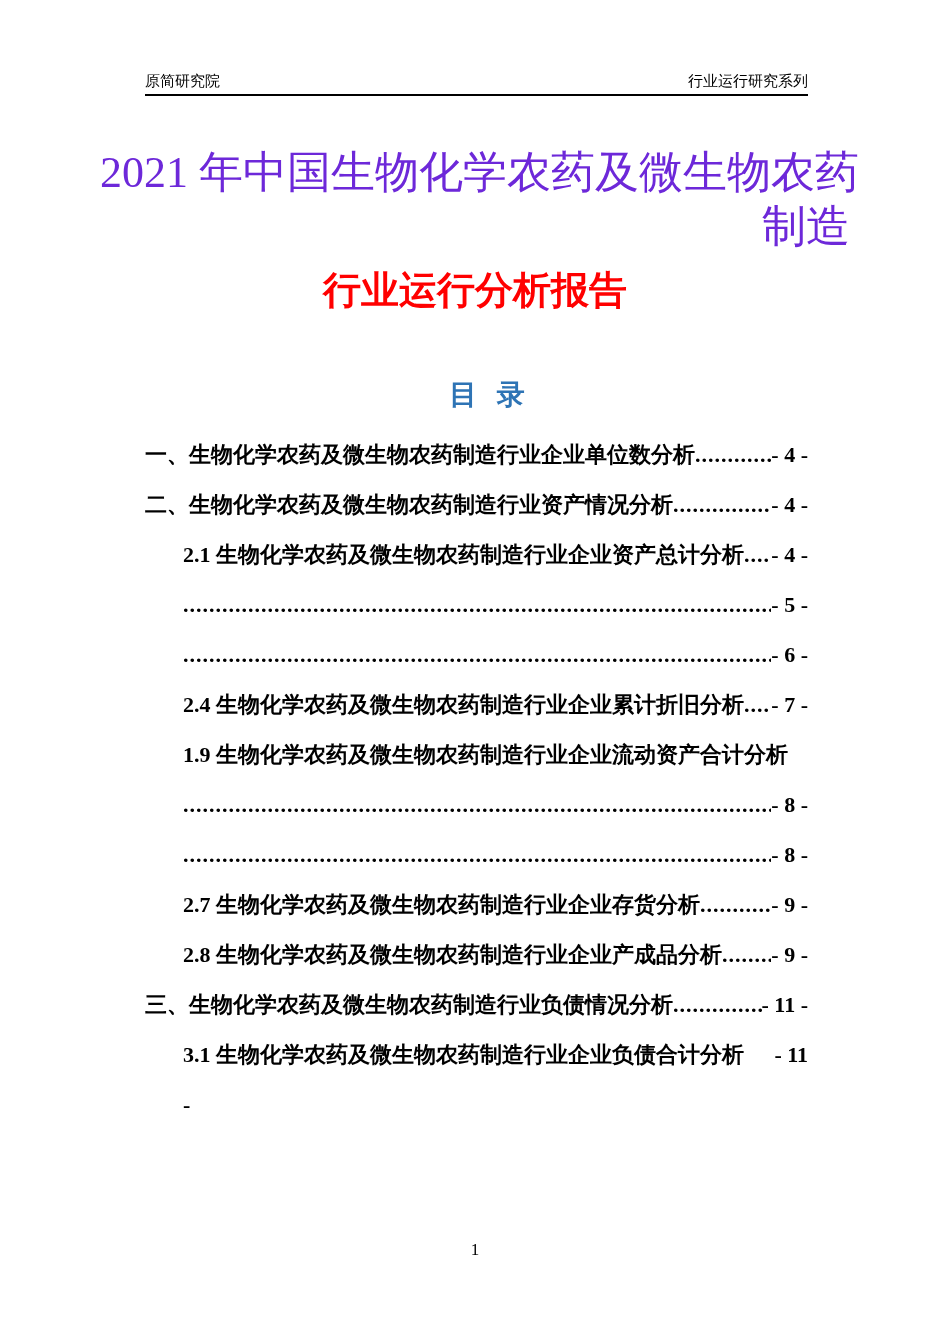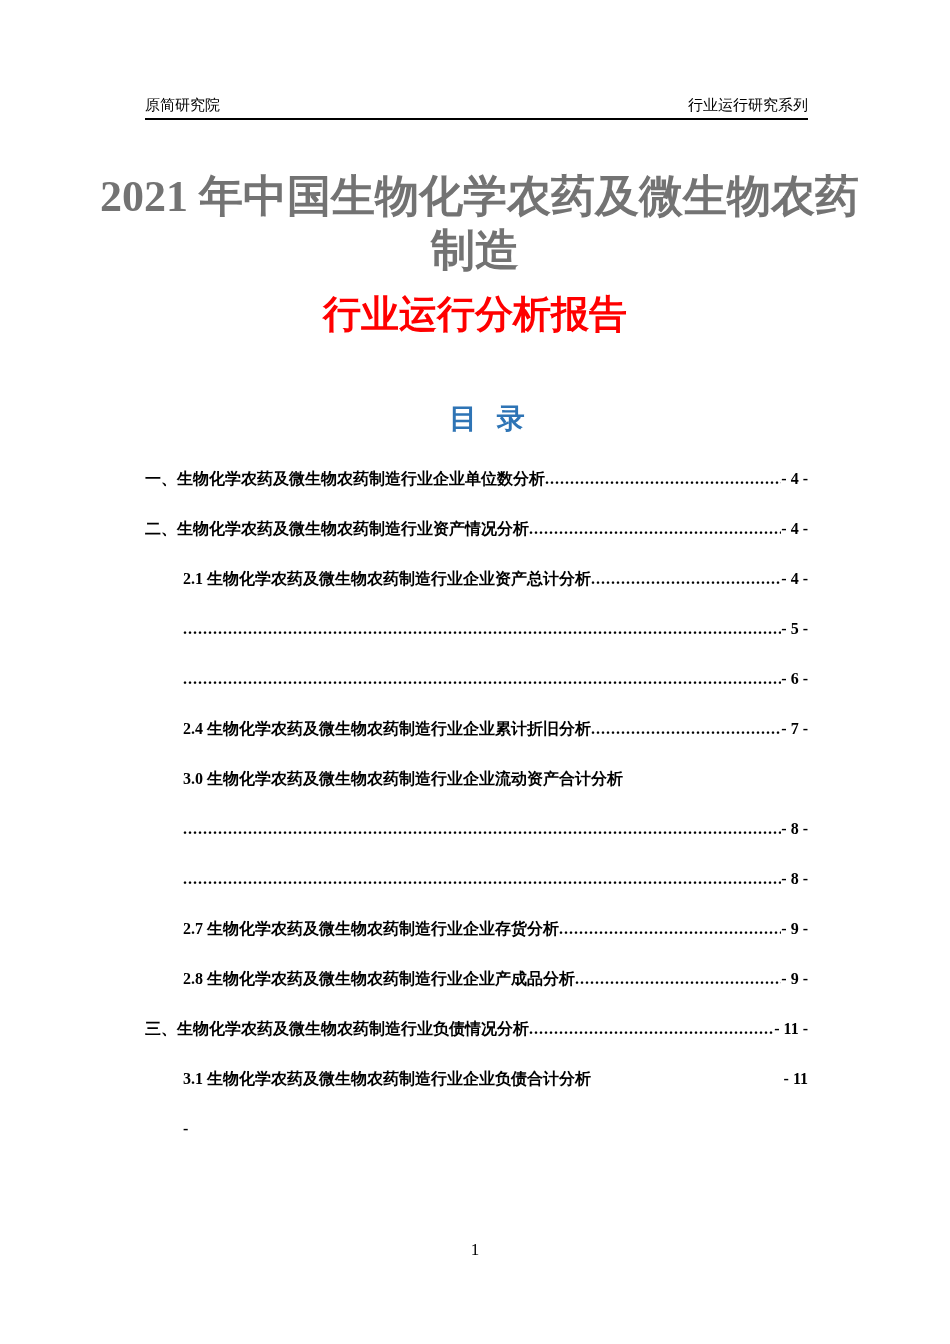--- a/index.html
+++ b/index.html
@@ -8,39 +8,40 @@
     width:950px;height:1344px;
     margin:0 auto;
     background:#ffffff;
     font-family:"Liberation Serif","DejaVu Serif",serif;
     color:#000000;
     overflow:hidden;
   }
   
   .hdr{
     margin:0 142px 0 145px;
-    padding-top:96px;
+    padding-top:72px;
     padding-bottom:4px;
     border-bottom:2px solid #000000;
     display:flex;
     justify-content:space-between;
     align-items:flex-end;
     font-family:"DejaVu Sans","Liberation Sans",sans-serif;
     font-size:15px;
     line-height:18px;
   }
   
   .title-block{margin:50px 100px 0 100px;text-align:center;}
   .title-main{
     font-size:44px;
-    font-weight:bold;
-    color:#737373;
+    font-weight:normal;
+    color:#6d28d9;
     line-height:54px;
     margin:0;
     white-space:pre;
+    text-align:right;
   }
   .title-sub{
     font-size:38px;
     font-weight:bold;
     color:#ff0000;
     line-height:44px;
     margin:14px 0 0 0;
     white-space:pre;
   }
   
@@ -48,21 +49,21 @@
     margin-top:64px;
     text-align:center;
     font-family:"DejaVu Sans","Liberation Sans",sans-serif;
     font-size:28px;
     font-weight:bold;
     white-space:pre;
     margin-left:24px;
   }
   .toc-list{
     margin:16px 142px 0 145px;
-    font-size:16px;
+    font-size:22px;
     font-weight:bold;
   }
   .toc-row{
     display:flex;
     height:50px;
     line-height:50px;
     overflow:hidden;
   }
   .toc-row.lvl2{padding-left:38px;}
   .toc-label{white-space:nowrap;}
@@ -124,21 +125,21 @@
       <div class="toc-row lvl2">
         <span class="toc-dots">........................................................................................................................................................................................................</span>
         <span class="toc-page">- 6 -</span>
       </div>
       <div class="toc-row lvl2">
         <span class="toc-label">2.4 生物化学农药及微生物农药制造行业企业累计折旧分析</span>
         <span class="toc-dots">........................................................................................................................................................................................................</span>
         <span class="toc-page">- 7 -</span>
       </div>
       <div class="toc-row lvl2">
-        <span class="toc-label">3.0 生物化学农药及微生物农药制造行业企业流动资产合计分析</span>
+        <span class="toc-label">1.9 生物化学农药及微生物农药制造行业企业流动资产合计分析</span>
       </div>
       <div class="toc-row lvl2">
         <span class="toc-dots">........................................................................................................................................................................................................</span>
         <span class="toc-page">- 8 -</span>
       </div>
       <div class="toc-row lvl2">
         <span class="toc-dots">........................................................................................................................................................................................................</span>
         <span class="toc-page">- 8 -</span>
       </div>
       <div class="toc-row lvl2">

